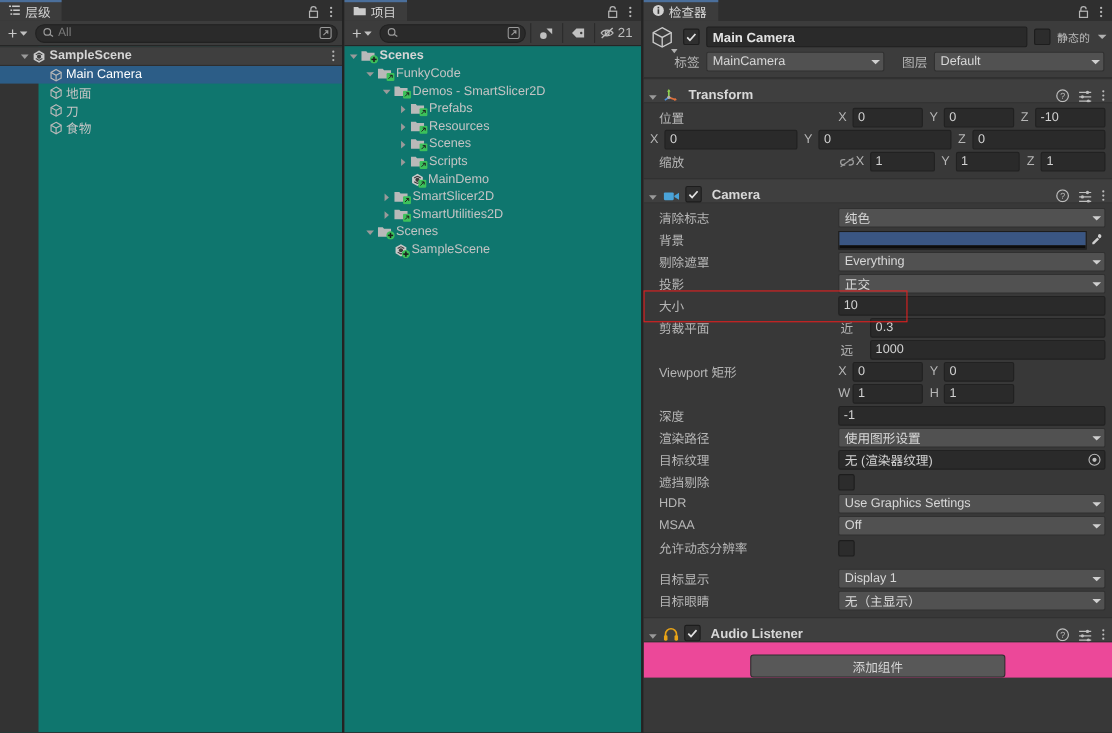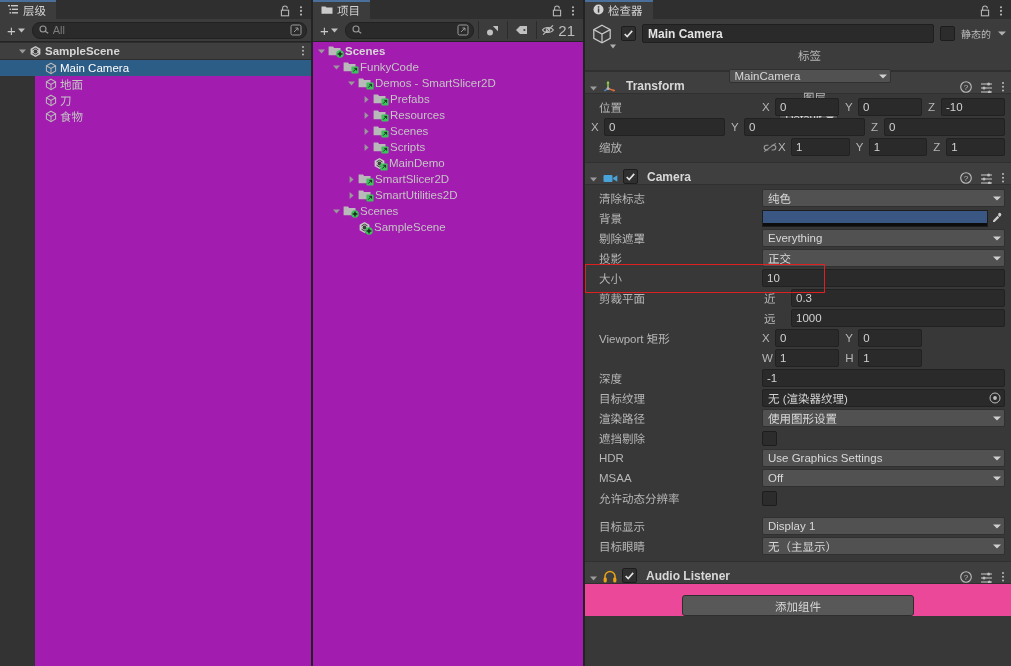--- a/index.html
+++ b/index.html
@@ -25,41 +25,41 @@
   
   .toolbar{height:22px;background:#3c3c3c;display:flex;align-items:center;gap:4px;
            padding:0 4px;border-bottom:1px solid #242424;flex:0 0 auto;}
   .tb-sep{width:1px;height:18px;background:#2b2b2b;}
   .plus-btn{display:flex;align-items:center;gap:2px;padding:0 3px;height:17px;color:#c8c8c8;}
   .search{flex:1;height:15px;background:#2a2a2a;border:1px solid #212121;border-radius:8px;
           display:flex;align-items:center;padding:0 4px 0 6px;gap:4px;min-width:10px;}
   .search input{all:unset;flex:1;font-family:inherit;font-size:11px;color:#b4b4b4;width:10px;}
   .search input::placeholder{color:#7c7c7c;}
   .tb-ico{width:20px;height:18px;display:flex;align-items:center;justify-content:center;}
-  .hidden-count{display:flex;align-items:center;gap:2px;padding-right:4px;color:#bdbdbd;font-size:15px;}
+  .hidden-count{display:flex;align-items:center;gap:2px;padding-right:4px;color:#bdbdbd;font-size:12px;}
 
   
-  .treewrap{flex:1;overflow:hidden;position:relative;background:#a21caf;}
+  .treewrap{flex:1;overflow:hidden;position:relative;background:#0f766e;}
   .row{height:16px;display:flex;align-items:center;white-space:nowrap;position:relative;font-size:11.5px;}
   .row.sel{background:#2c5d87;color:#ffffff;}
   .row.scene-root{background:#3f3f3f;border-top:1px solid #2e2e2e;border-bottom:1px solid #2e2e2e;}
   .arrow{width:11px;height:11px;display:flex;align-items:center;justify-content:center;flex:0 0 11px;}
   .arrow svg{display:block;}
   .lbl{padding-left:3px;}
   .bold{font-weight:bold;color:#d6d6d6;}
   .kebab{position:absolute;right:6px;top:2px;}
 
   
   .gutter{position:absolute;left:0;top:0;bottom:0;width:35px;background:#333333;}
 
   
   .insp-body{flex:1;overflow:hidden;background:#383838;}
   .go-header{background:#3c3c3c;padding:5px 5px 5px 4px;border-bottom:1px solid #303030;}
   .go-row1{display:flex;align-items:center;gap:6px;height:19px;}
-  .go-row2{display:flex;align-items:center;gap:6px;height:18px;margin-top:4px;padding-left:24px;flex-direction:column;}
+  .go-row2{display:flex;align-items:center;gap:6px;height:18px;margin-top:4px;padding-left:24px;}
   .cube-ico{width:26px;height:26px;display:flex;align-items:center;justify-content:center;position:relative;}
   .chk{width:13px;height:13px;background:#2c2c2c;border:1px solid #1d1d1d;border-radius:2px;
        display:flex;align-items:center;justify-content:center;flex:0 0 13px;}
   .chk.on{background:#2f2f2f;}
   .namefield{flex:1;height:17px;background:#2a2a2a;border:1px solid #1f1f1f;border-radius:2px;
              display:flex;align-items:center;padding:0 5px;color:#e3e3e3;font-weight:bold;font-size:12px;}
   .static-lbl{color:#b9b9b9;font-size:10px;}
   .fieldlabel{color:#b4b4b4;font-size:11.5px;}
   .dd{height:16px;background:#515151;border:1px solid #303030;border-radius:2px;
       display:flex;align-items:center;padding:0 3px 0 5px;color:#d8d8d8;font-size:11.5px;}
@@ -871,39 +871,39 @@
             </div>
             <div class="prow">
               <div class="pname">深度</div>
               <div class="pvals">
                 <div class="num" style="flex: 1 1 0%;">
                   <span>-1</span>
                 </div>
               </div>
             </div>
             <div class="prow">
+              <div class="pname">渲染路径</div>
+              <div class="pvals">
+                <div class="dd" style="flex: 1 1 0%;">
+                  <span class="cap">使用图形设置</span>
+                  <svg width="8" height="5" viewBox="0 0 8 5" class="car">
+                    <path d="M0 0.6 L4 4.4 L8 0.6 Z" fill="#d0d0d0"></path>
+                  </svg>
+                </div>
+              </div>
+            </div>
+            <div class="prow">
               <div class="pname">目标纹理</div>
               <div class="pvals">
                 <div class="objfield">
                   <span class="txt">无 (渲染器纹理)</span>
                   <span style="line-height: 0; margin-right: 1px;"><svg width="12" height="12" viewBox="0 0 12 12">
                       <circle cx="6" cy="6" r="5" fill="none" stroke="#bdbdbd" stroke-width="1"></circle>
                       <circle cx="6" cy="6" r="1.9" fill="#bdbdbd"></circle>
                     </svg></span>
-                </div>
-              </div>
-            </div>
-            <div class="prow">
-              <div class="pname">渲染路径</div>
-              <div class="pvals">
-                <div class="dd" style="flex: 1 1 0%;">
-                  <span class="cap">使用图形设置</span>
-                  <svg width="8" height="5" viewBox="0 0 8 5" class="car">
-                    <path d="M0 0.6 L4 4.4 L8 0.6 Z" fill="#d0d0d0"></path>
-                  </svg>
                 </div>
               </div>
             </div>
             <div class="prow">
               <div class="pname">遮挡剔除</div>
               <div class="pvals">
                 <div class="sqchk"></div>
                 <div style="flex: 1 1 0%;"></div>
               </div>
             </div>

